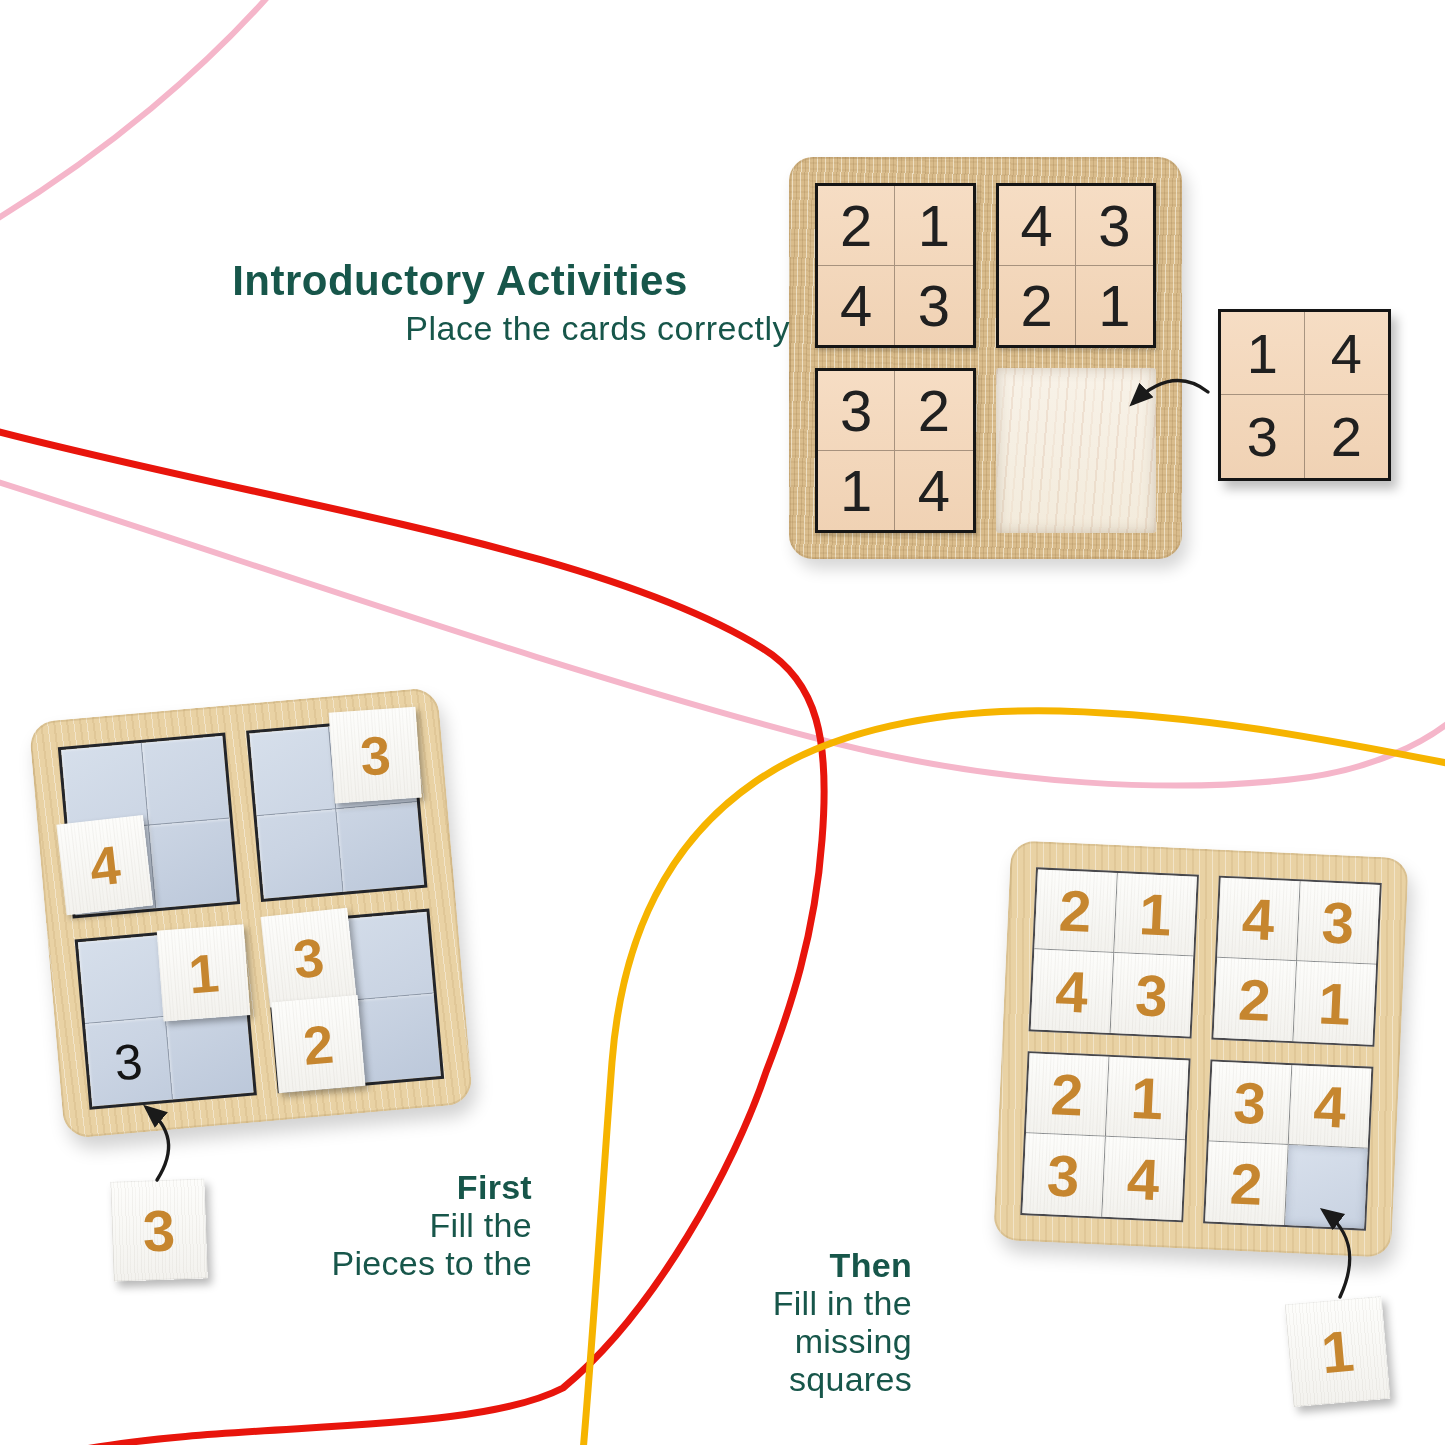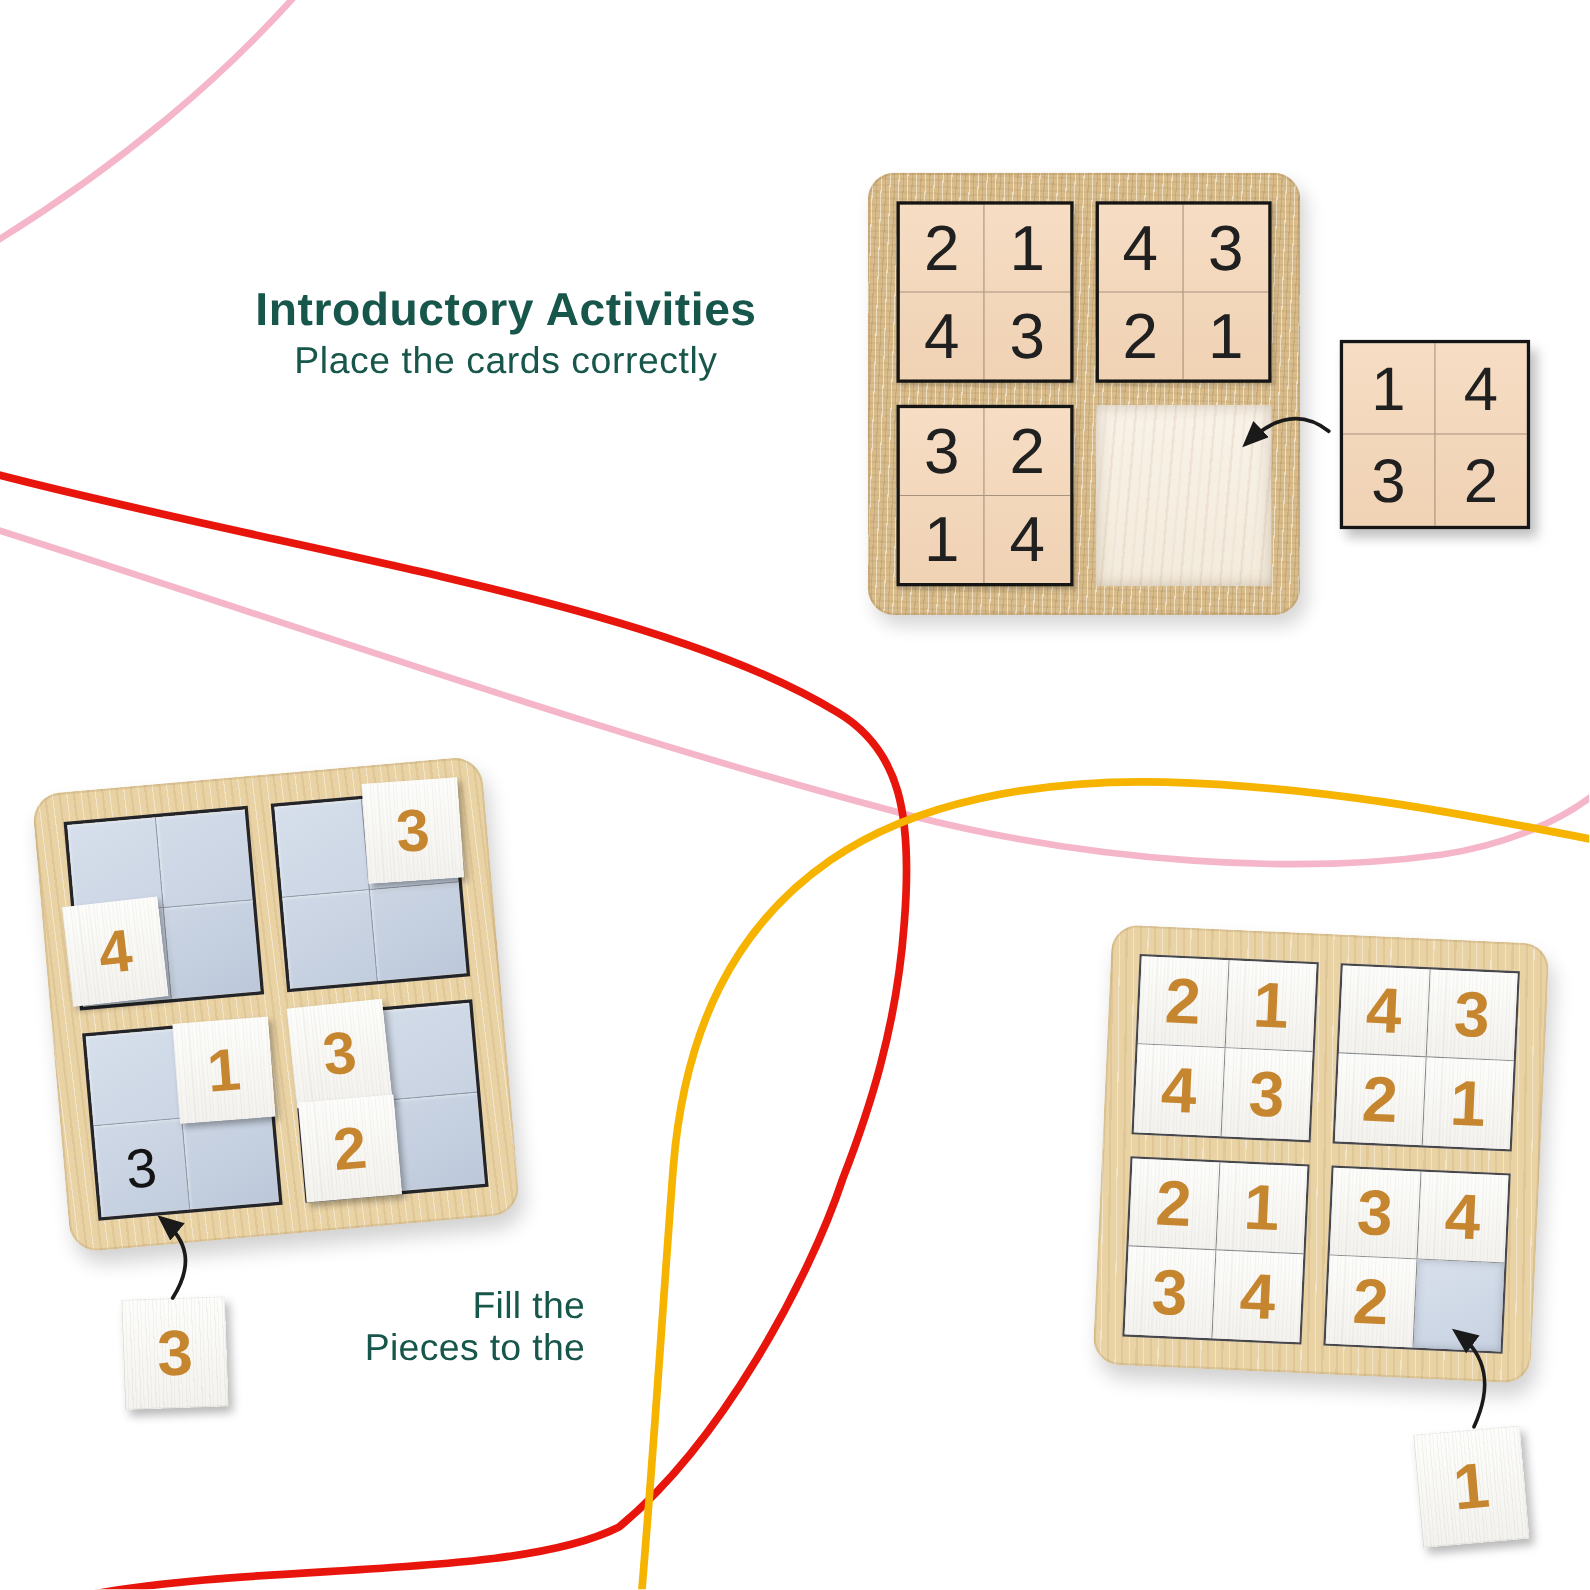--- a/index.html
+++ b/index.html
@@ -13,21 +13,21 @@
   #canvas{position:relative;width:1445px;height:1445px;background:#fff;}
 
   
   #bg-lines,#arrows{position:absolute;left:0;top:0;width:1445px;height:1445px;pointer-events:none;}
   #bg-lines{z-index:1;} #arrows{z-index:6;}
 
   
   .green{color:var(--green);}
   #intro-text{position:absolute;left:130px;top:258px;width:660px;text-align:center;z-index:4;}
   #intro-text .h1{font-size:42px;font-weight:700;letter-spacing:.5px;line-height:1.1;}
-  #intro-text .sub{font-size:34px;margin-top:5px;letter-spacing:.5px;}
+  #intro-text .sub{font-size:34px;margin-top:5px;letter-spacing:.5px;text-align:right;}
   .side-block{position:absolute;text-align:right;font-size:34px;line-height:38px;letter-spacing:.3px;z-index:4;}
   #first-text{top:1168px;right:913px;width:420px;}
   #then-text{top:1246px;right:533px;width:330px;}
   .side-block .bold{font-weight:700;}
 
   
   .tray{position:absolute;display:grid;grid-template-columns:1fr 1fr;grid-template-rows:1fr 1fr;
     z-index:3;}
   .speckle{
     background-image:
@@ -180,20 +180,21 @@
         <div class="tcell"></div>
         <div class="tcell"></div>
         <div class="piece grainwhite p0">3</div>
         <div class="piece grainwhite p1">2</div>
       </div>
     </div>
 
   <div id="loose-piece-3" class="loosepiece grainwhite">3</div>
 
   <div id="first-text" class="side-block green">
+    <div class="bold">First</div>
     <div>Fill the</div>
     <div>Pieces to the</div>
   </div>
 
   <div id="fill-tray" class="tray smoothwood">
       <div class="fq">
         <div class="wcell grainwhite">2</div>
         <div class="wcell grainwhite">1</div>
         <div class="wcell grainwhite">4</div>
         <div class="wcell grainwhite">3</div>
@@ -213,20 +214,26 @@
       <div class="fq">
         <div class="wcell grainwhite">3</div>
         <div class="wcell grainwhite">4</div>
         <div class="wcell grainwhite">2</div>
         <div class="bluecell"></div>
       </div>
     </div>
 
   <div id="loose-piece-1" class="loosepiece grainwhite">1</div>
 
+  <div id="then-text" class="side-block green">
+    <div class="bold">Then</div>
+    <div>Fill in the</div>
+    <div>missing</div>
+    <div>squares</div>
+  </div>
 
   <svg id="arrows" viewBox="0 0 1445 1445">
     <defs>
       <marker id="ah" orient="auto" markerWidth="9" markerHeight="8" refX="5.5" refY="3">
         <path d="M0,0 L7,3 L0,6 z" fill="#1a1a1a"></path>
       </marker>
     </defs>
     <path d="M 1208,392 C 1185,374 1160,377 1133,403" fill="none" stroke="#1a1a1a" stroke-width="3.4" stroke-linecap="round" marker-end="url(#ah)"></path>
     <path d="M 157,1180 C 176,1150 171,1128 147,1108" fill="none" stroke="#1a1a1a" stroke-width="3.4" stroke-linecap="round" marker-end="url(#ah)"></path>
     <path d="M 1340,1297 C 1357,1260 1352,1232 1324,1211" fill="none" stroke="#1a1a1a" stroke-width="3.4" stroke-linecap="round" marker-end="url(#ah)"></path>

